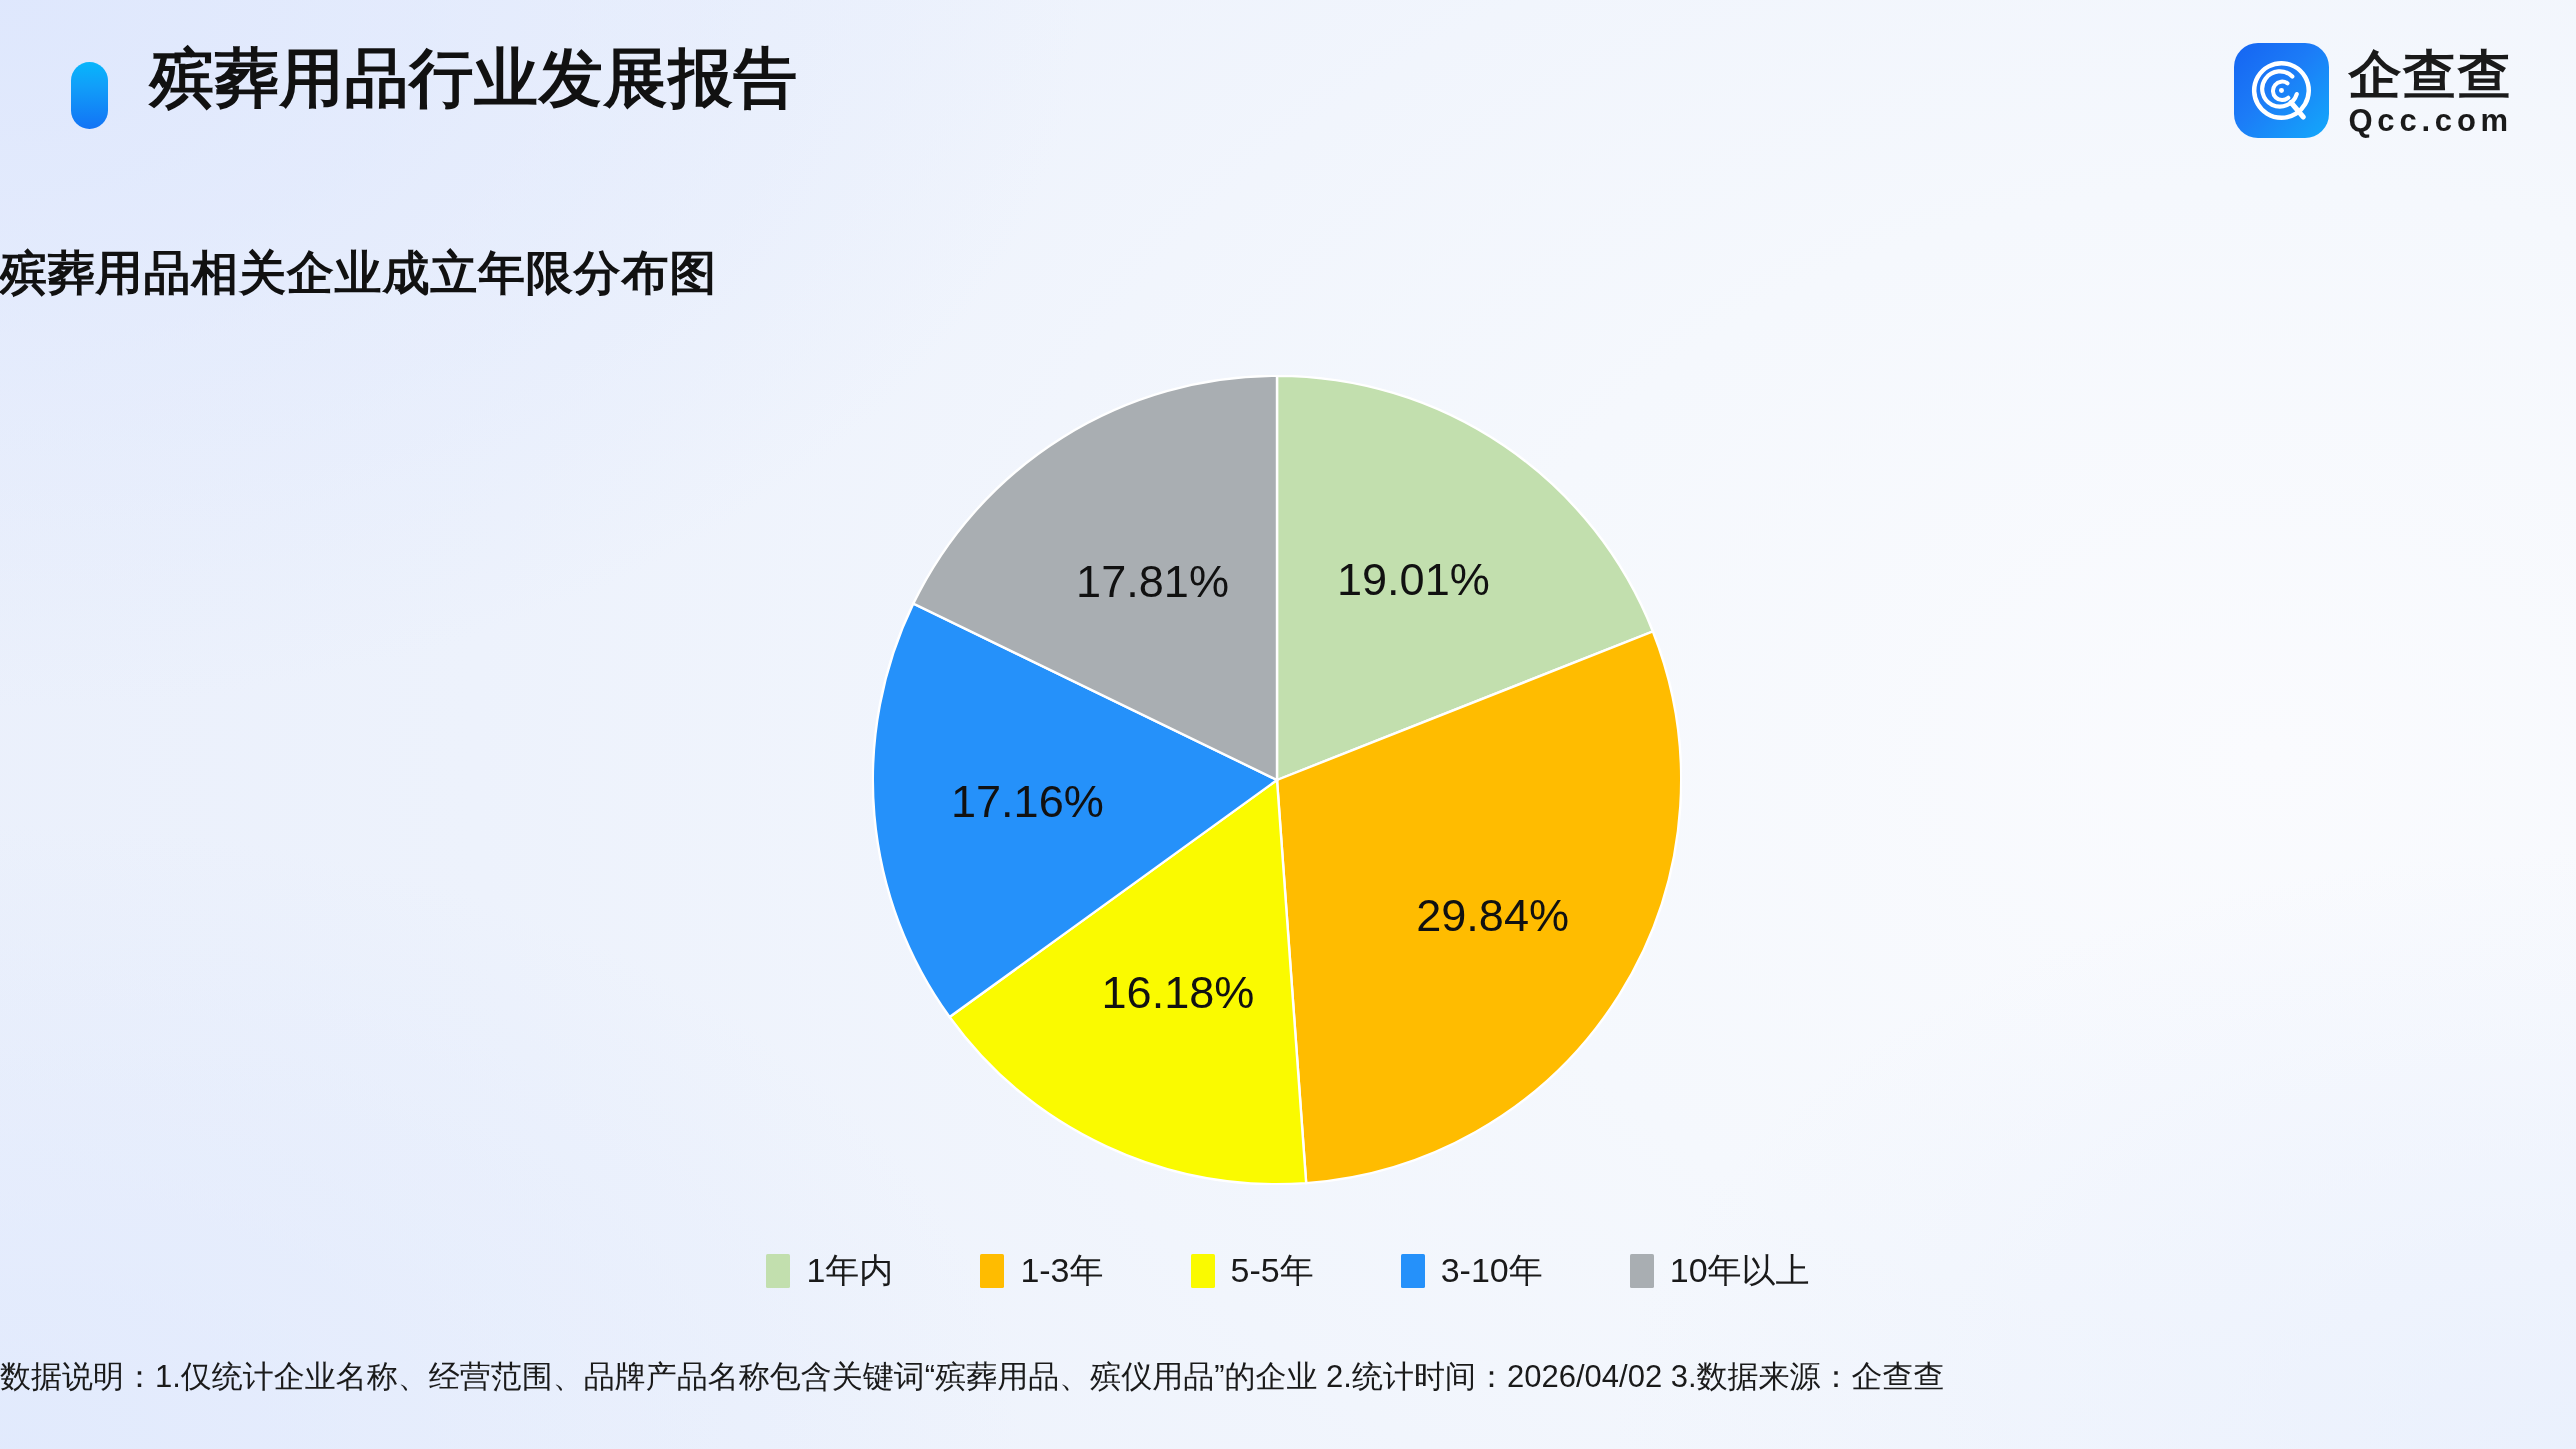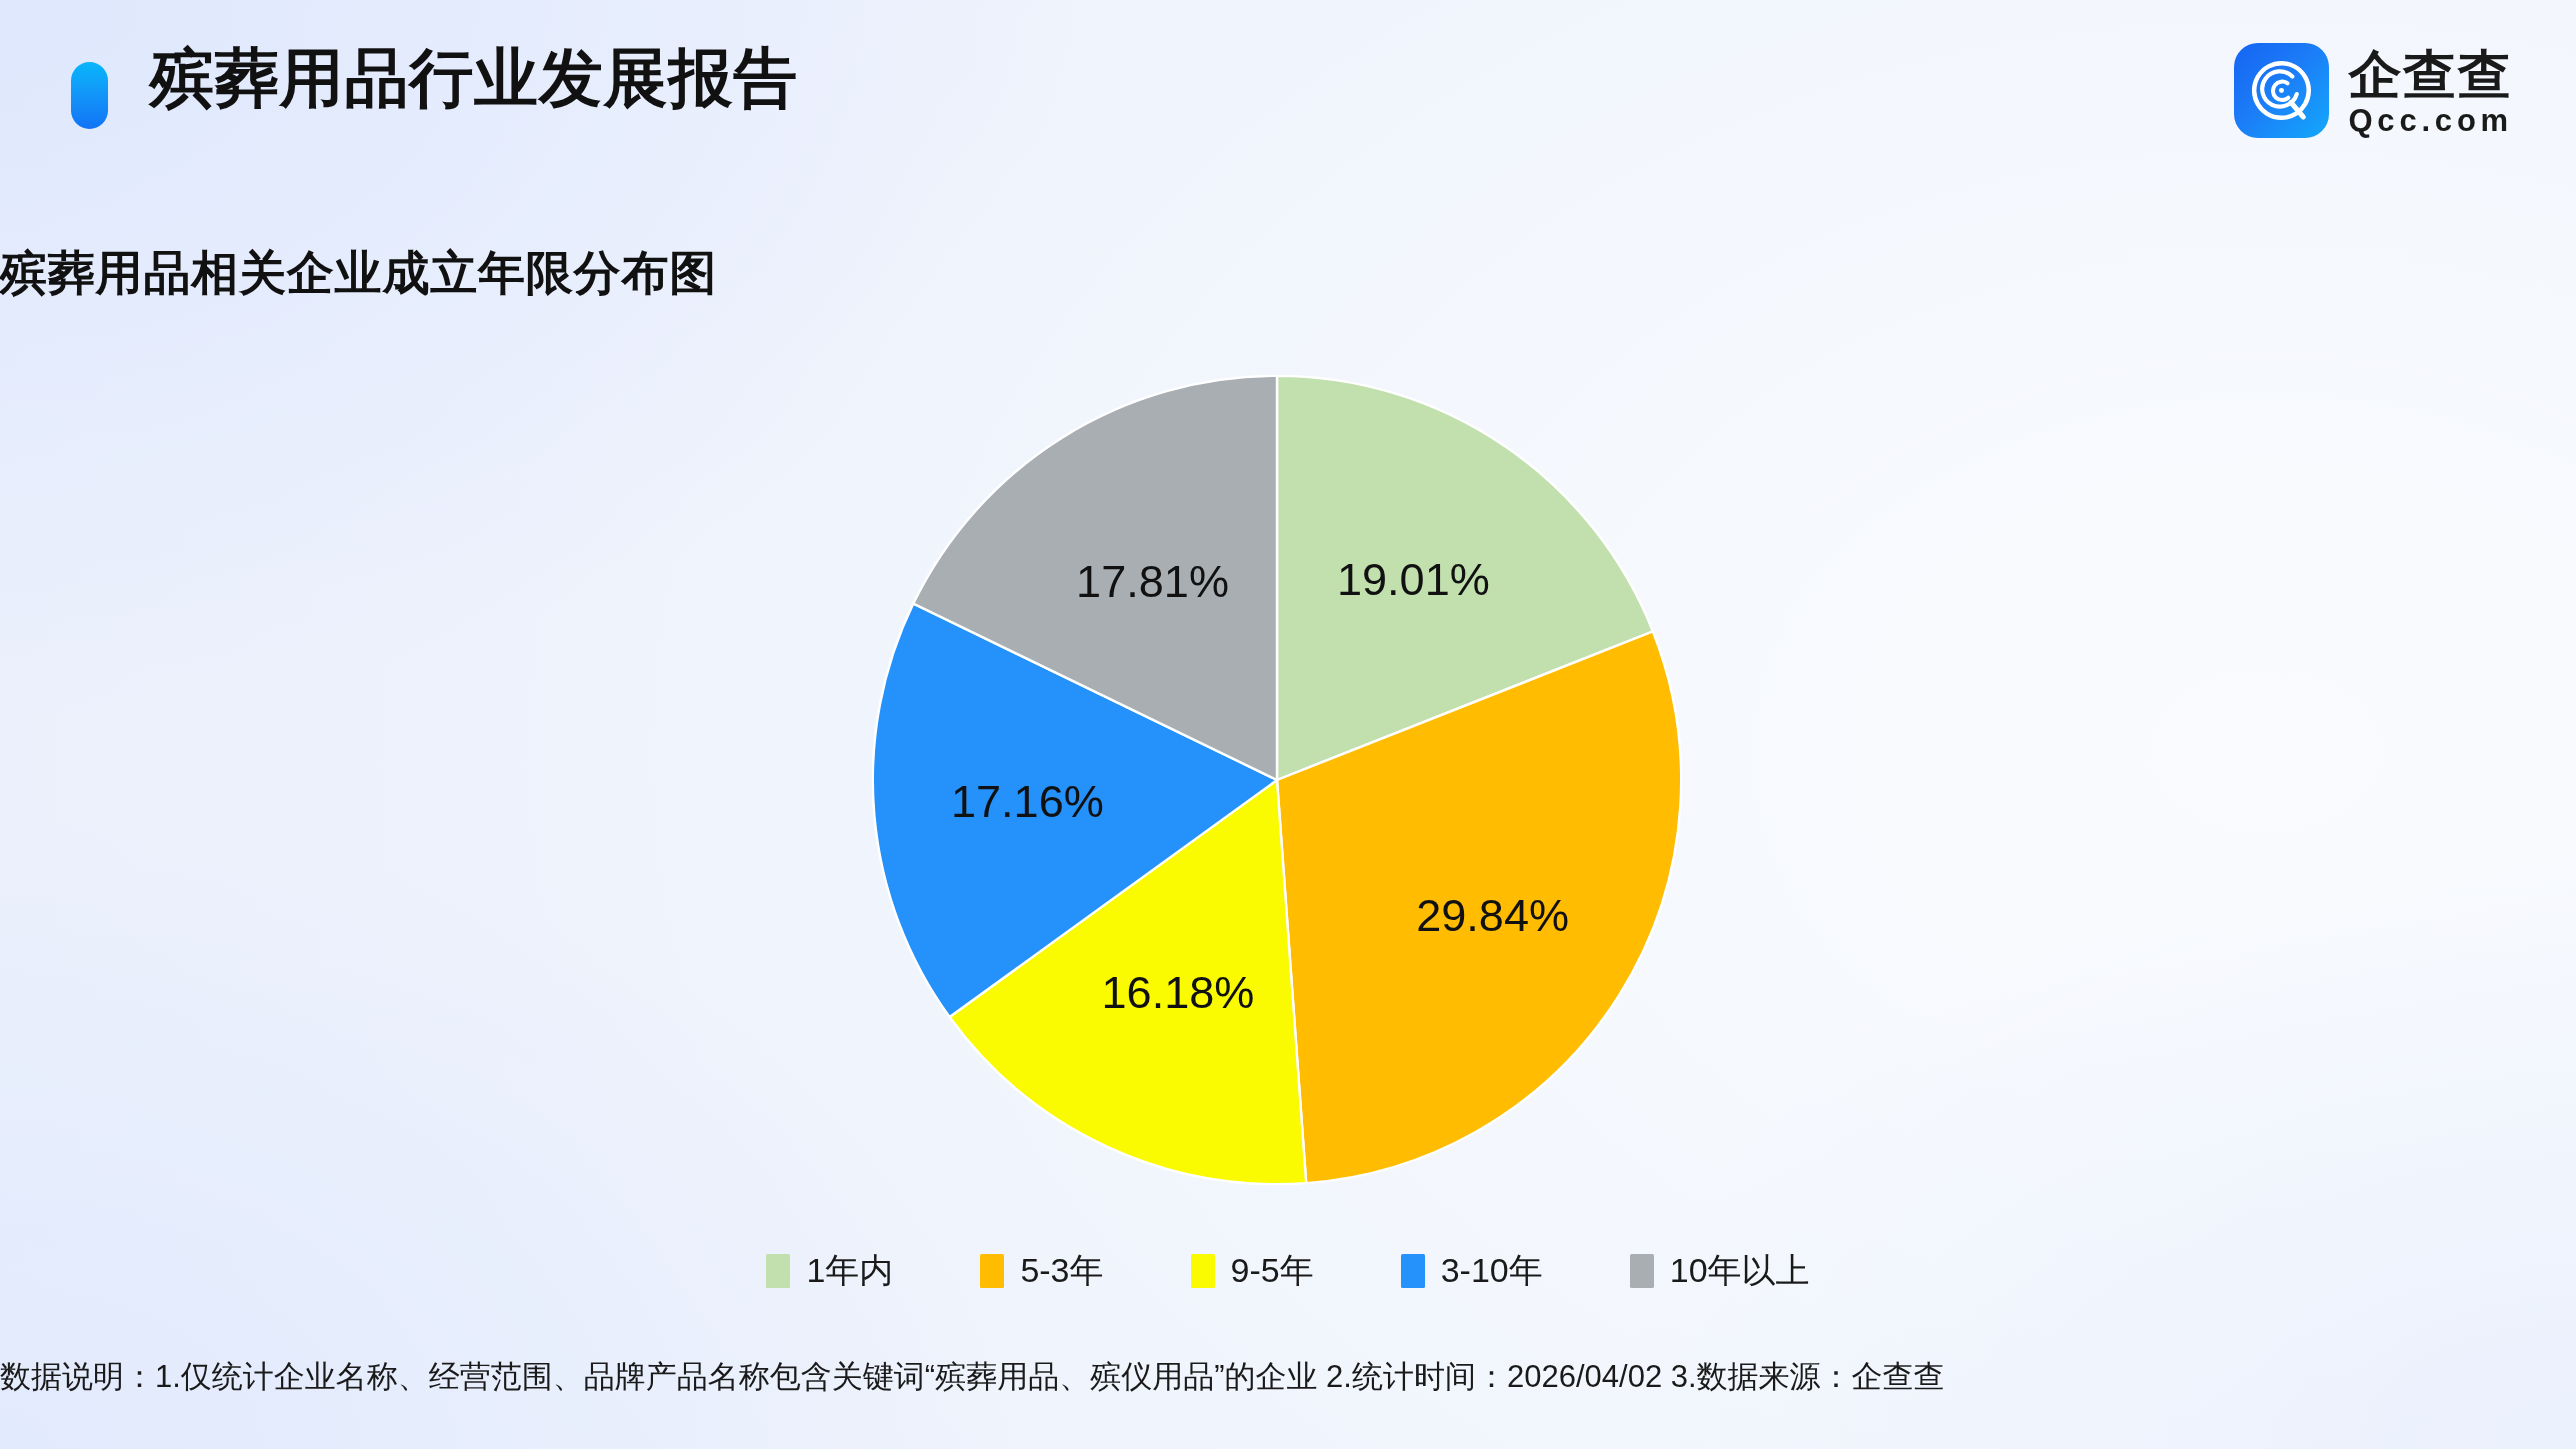--- a/index.html
+++ b/index.html
@@ -217,25 +217,25 @@
       </svg>
   </div>
 
   <div class="legend" id="legend">
       <div class="legend-item">
         <span class="legend-swatch" style="background: rgb(194, 223, 174);"></span>
         <span class="legend-label">1年内</span>
       </div>
       <div class="legend-item">
         <span class="legend-swatch" style="background: rgb(255, 188, 0);"></span>
-        <span class="legend-label">5-3年</span>
+        <span class="legend-label">1-3年</span>
       </div>
       <div class="legend-item">
         <span class="legend-swatch" style="background: rgb(250, 250, 0);"></span>
-        <span class="legend-label">9-5年</span>
+        <span class="legend-label">5-5年</span>
       </div>
       <div class="legend-item">
         <span class="legend-swatch" style="background: rgb(37, 145, 250);"></span>
         <span class="legend-label">3-10年</span>
       </div>
       <div class="legend-item">
         <span class="legend-swatch" style="background: rgb(169, 174, 178);"></span>
         <span class="legend-label">10年以上</span>
       </div>
     </div>

